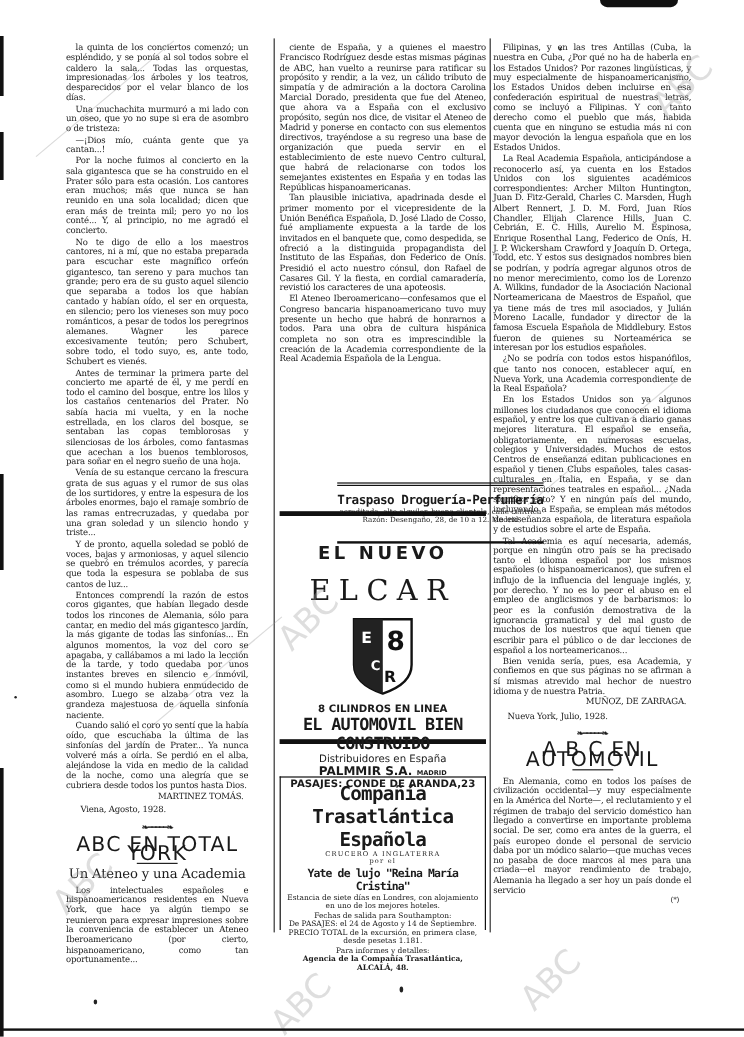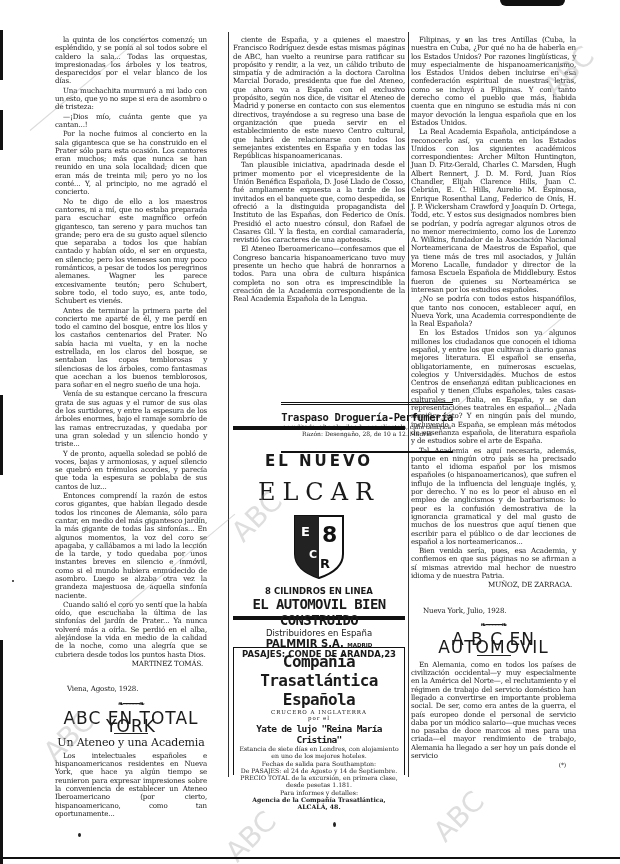--- a/index.html
+++ b/index.html
@@ -6,21 +6,21 @@
   body{width:620px;height:864px;position:relative;overflow:hidden;font-family:"DejaVu Serif",serif;color:#1a1a1a;}
   .leftbar{position:absolute;left:0;top:0;width:4px;height:864px;background:#fff;}
   .leftbar .seg{position:absolute;left:0;width:3px;background:#111;}
   .col{position:absolute;top:36px;font-size:7.1px;line-height:8.3px;text-align:justify;letter-spacing:-0.15px;}
   .col p{margin:0 0 1px 0;text-indent:8px;}
   #col1{left:55px;width:152px;}
   #col2{left:233px;width:172px;}
   #col3{left:411px;width:165px;}
   .rule-v{position:absolute;width:1px;background:#333;}
   .sign{text-align:right;padding-right:4px;font-variant:small-caps;}
-  .dateline{text-indent:12px;margin-top:17px;}
+  .dateline{text-indent:12px;margin-top:3px;}
   .orn{text-align:center;font-size:7px;margin:6px 0 4px;letter-spacing:-1px;font-weight:bold;}
   .h-big{text-align:center;font-family:"DejaVu Sans",sans-serif;font-size:17px;letter-spacing:1px;margin:6px 0 2px;font-weight:normal;}
   .h-rule{width:34px;height:1px;background:#222;margin:3px auto 5px;}
   .h-sub{text-align:center;font-size:11px;margin:2px 0 4px;}
   .ad{position:absolute;left:233px;width:172px;border-top:3px double #111;}
   #ad1{top:402px;height:40px;border-bottom:2px solid #111;padding-top:6px;margin-left:48px;}
   .ad1-title{font-family:"DejaVu Sans Mono",monospace;font-weight:bold;font-size:10.5px;text-align:center;letter-spacing:-0.4px;}
   .ad1-body{font-size:6px;line-height:7px;text-align:center;}
   #ad2{top:426px;height:186px;border-top:4px solid #111;border-bottom:4px solid #111;}
   .elnuevo{text-align:center;font-family:"DejaVu Sans",sans-serif;font-weight:bold;font-size:15px;letter-spacing:3px;margin-top:22px;}
@@ -46,21 +46,21 @@
 
 <div class="leftbar">
   <div class="seg" style="top:30px;height:50px;"></div>
   <div class="seg" style="top:110px;height:40px;"></div>
   <div class="seg" style="top:395px;height:80px;"></div>
   <div class="seg" style="top:640px;height:224px;"></div>
 </div>
 
 <div id="col1" class="col">
   <p>la quinta de los conciertos comenzó; un espléndido, y se ponía al sol todos sobre el caldero la sala... Todas las orquestas, impresionadas los árboles y los teatros, desparecidos por el velar blanco de los días.</p>
-  <p>Una muchachita murmuró a mi lado con un esto, que yo no supe si era de asombro o de tristeza:</p>
+  <p>Una muchachita murmuró a mi lado con un oseo, que yo no supe si era de asombro o de tristeza:</p>
   <p>—¡Dios mío, cuánta gente que ya cantan...!</p>
   <p>Por la noche fuimos al concierto en la sala gigantesca que se ha construido en el Prater sólo para esta ocasión. Los cantores eran muchos; más que nunca se han reunido en una sola localidad; dicen que eran más de treinta mil; pero yo no los conté... Y, al principio, no me agradó el concierto.</p>
   <p>No te digo de ello a los maestros cantores, ni a mí, que no estaba preparada para escuchar este magnífico orfeón gigantesco, tan sereno y para muchos tan grande; pero era de su gusto aquel silencio que separaba a todos los que habían cantado y habían oído, el ser en orquesta, en silencio; pero los vieneses son muy poco románticos, a pesar de todos los peregrinos alemanes. Wagner les parece excesivamente teutón; pero Schubert, sobre todo, el todo suyo, es, ante todo, Schubert es vienés.</p>
   <p>Antes de terminar la primera parte del concierto me aparté de él, y me perdí en todo el camino del bosque, entre los lilos y los castaños centenarios del Prater. No sabía hacia mi vuelta, y en la noche estrellada, en los claros del bosque, se sentaban las copas temblorosas y silenciosas de los árboles, como fantasmas que acechan a los buenos temblorosos, para soñar en el negro sueño de una hoja.</p>
   <p>Venía de su estanque cercano la frescura grata de sus aguas y el rumor de sus olas de los surtidores, y entre la espesura de los árboles enormes, bajo el ramaje sombrío de las ramas entrecruzadas, y quedaba por una gran soledad y un silencio hondo y triste...</p>
   <p>Y de pronto, aquella soledad se pobló de voces, bajas y armoniosas, y aquel silencio se quebró en trémulos acordes, y parecía que toda la espesura se poblaba de sus cantos de luz...</p>
   <p>Entonces comprendí la razón de estos coros gigantes, que habían llegado desde todos los rincones de Alemania, sólo para cantar, en medio del más gigantesco jardín, la más gigante de todas las sinfonías... En algunos momentos, la voz del coro se apagaba, y callábamos a mi lado la lección de la tarde, y todo quedaba por unos instantes breves en silencio e inmóvil, como si el mundo hubiera enmudecido de asombro. Luego se alzaba otra vez la grandeza majestuosa de aquella sinfonía naciente.</p>
   <p>Cuando salió el coro yo sentí que la había oído, que escuchaba la última de las sinfonías del jardín de Prater... Ya nunca volveré más a oírla. Se perdió en el alba, alejándose la vida en medio de la calidad de la noche, como una alegría que se cubriera desde todos los puntos hasta Dios.</p>
   <div class="sign">MARTINEZ TOMÁS.</div>
   <div class="dateline">Viena, Agosto, 1928.</div>

